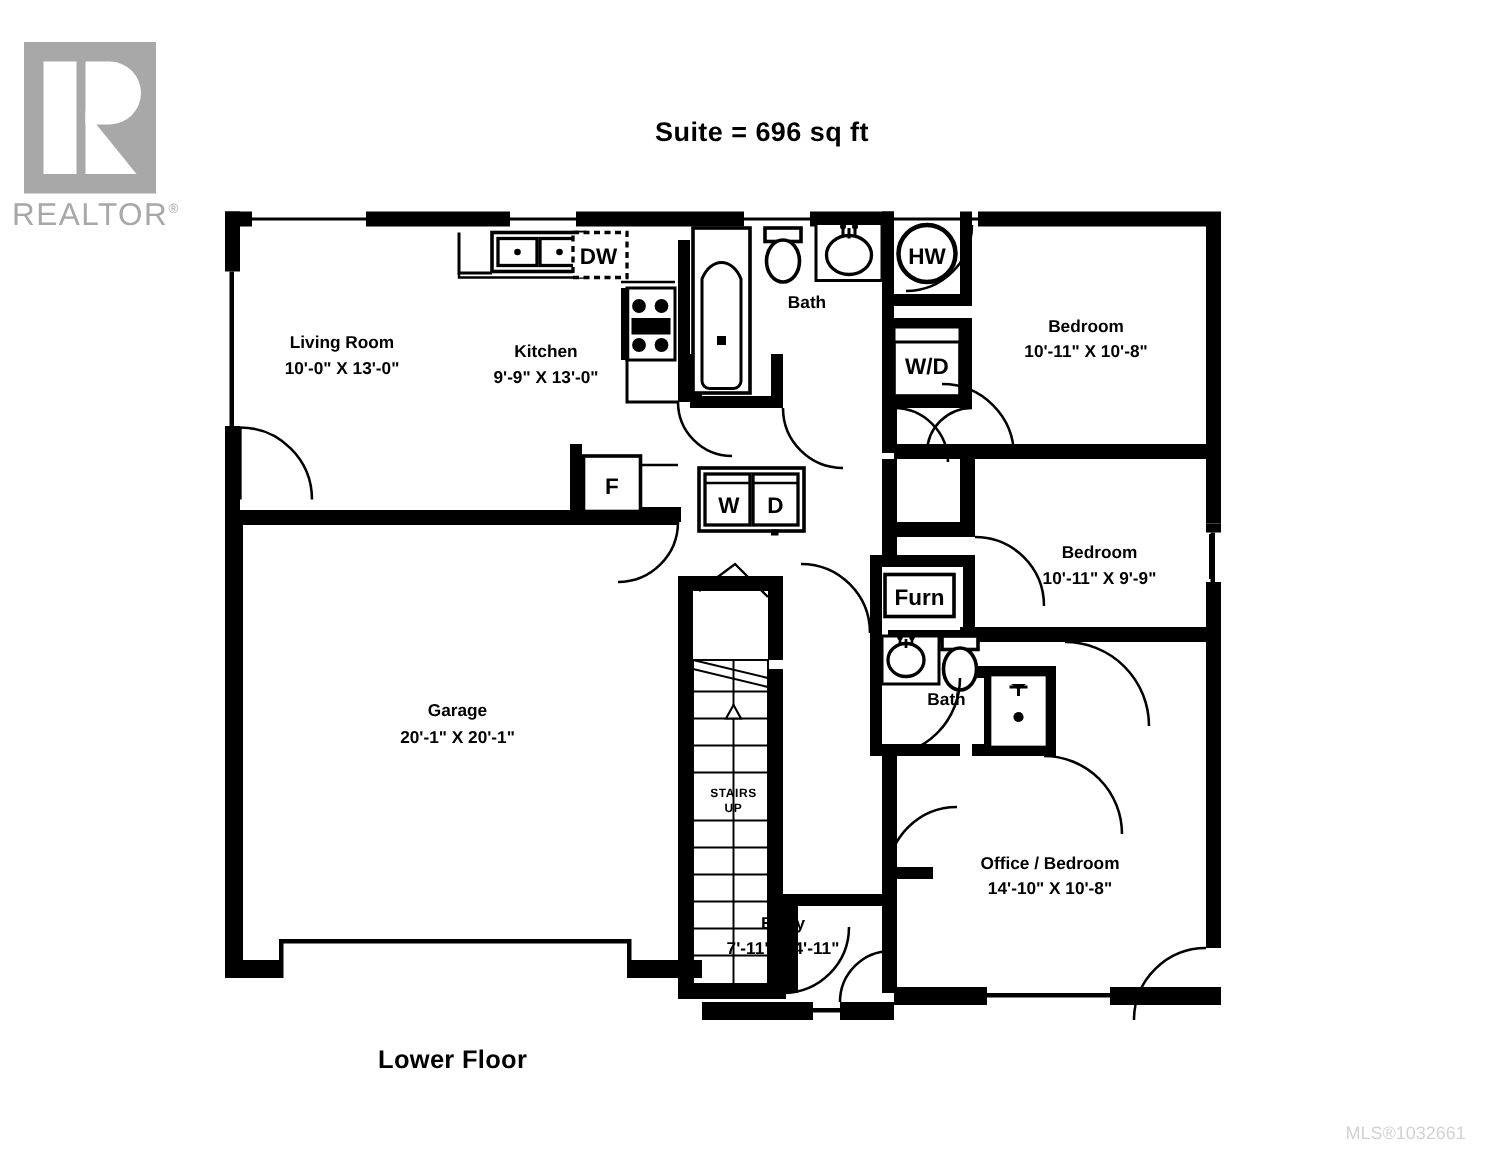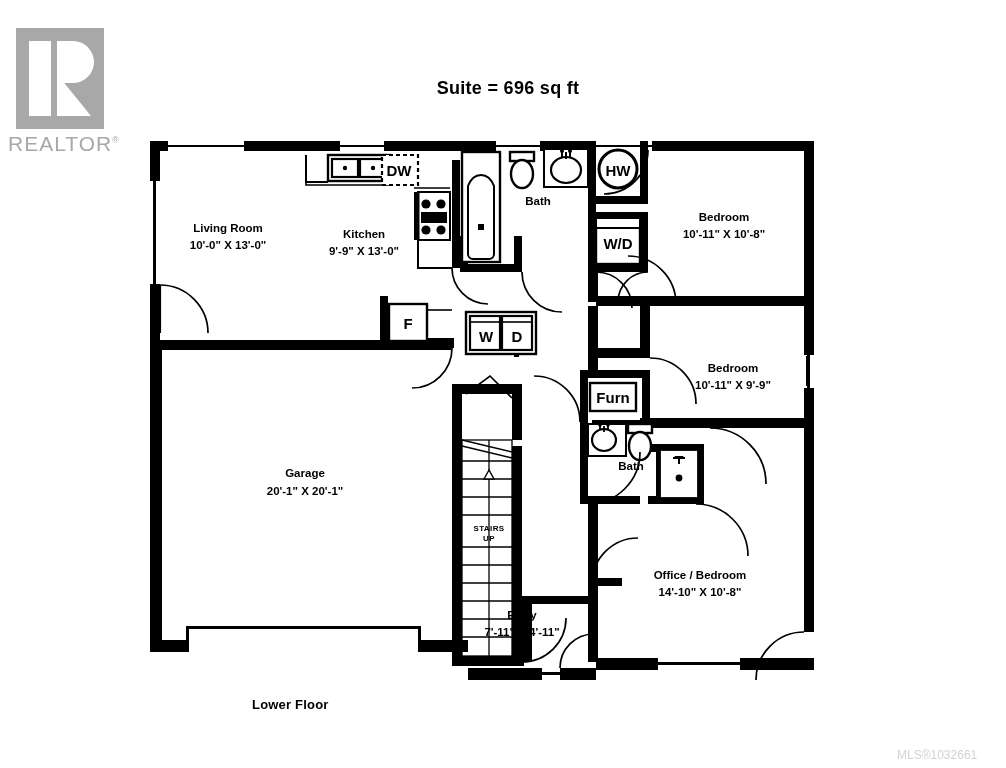--- a/index.html
+++ b/index.html
@@ -23,21 +23,21 @@
   #realtor-word sup{font-size:9px;vertical-align:super;}
 
   
   #suite-title{
     position:absolute;left:16px;top:78px;width:1006px;text-align:center;
     font-size:18px;font-weight:bold;letter-spacing:.3px;
   }
   #suite-title.shift{text-indent:-22px;}
   #floor-title{
     position:absolute;left:252px;top:697px;
-    font-size:13px;font-weight:bold;letter-spacing:.2px;
+    font-size:17px;font-weight:bold;letter-spacing:.2px;
   }
   #mls-watermark{
     position:absolute;left:897px;top:748px;
     font-size:12px;color:#d2d2d2;letter-spacing:0px;white-space:nowrap;
   }
 
   
   #plan{position:absolute;left:0;top:0;width:1006px;height:768px;}
   .rmlabel{font-family:"Liberation Sans","DejaVu Sans",sans-serif;font-weight:bold;text-anchor:middle;fill:#000;}
   .rmname{font-size:11.5px;}

